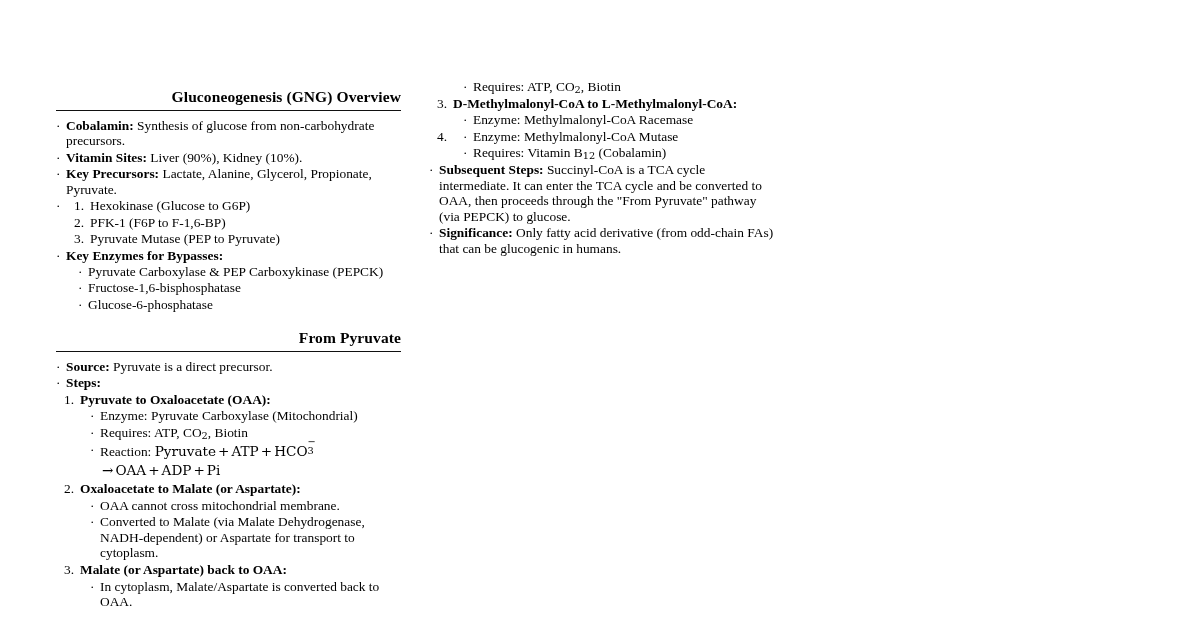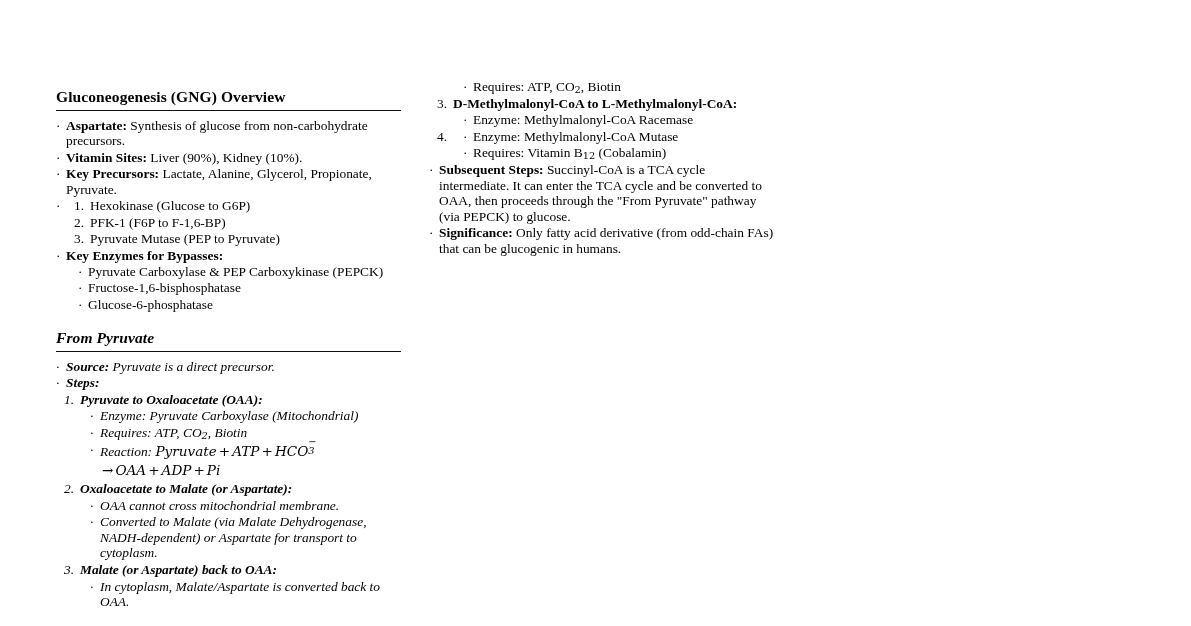--- a/index.html
+++ b/index.html
@@ -38,30 +38,30 @@
     top: 79px;
   }
 
   
   .section-heading {
     font-size: 15.5px;
     font-weight: bold;
     line-height: 1.2;
     margin: 0 0 3px 0;
     letter-spacing: 0.1px;
+    text-align: right;
   }
   .heading-rule {
     border: 0;
     border-top: 1.6px solid #111;
     margin: 0 0 7px 0;
     width: 345px;
   }
   .section-block + .section-block {
     margin-top: 17px;
-    font-style: italic;
   }
 
   
   ul.lvl, ol.lvl {
     list-style: none;
     margin: 0;
     padding: 0;
   }
 
   li {
@@ -179,21 +179,21 @@
 
   <div class="col col-left">
 
     <div class="section-block">
       <div class="section-heading">Gluconeogenesis (GNG) Overview</div>
       <hr class="heading-rule">
 
       <ul class="lvl">
 
         <li class="b1">
-          <span class="bullet">·</span><b>Aspartate:</b> <span>Synthesis of glucose from non-carbohydrate precursors.</span>
+          <span class="bullet">·</span><b>Cobalamin:</b> <span>Synthesis of glucose from non-carbohydrate precursors.</span>
         </li>
 
         <li class="b1">
           <span class="bullet">·</span><b>Vitamin Sites:</b> <span>Liver (90%), Kidney (10%).</span>
         </li>
 
         <li class="b1">
           <span class="bullet">·</span><b>Key Precursors:</b> <span>Lactate, Alanine, Glycerol, Propionate, Pyruvate.</span>
         </li>
 

